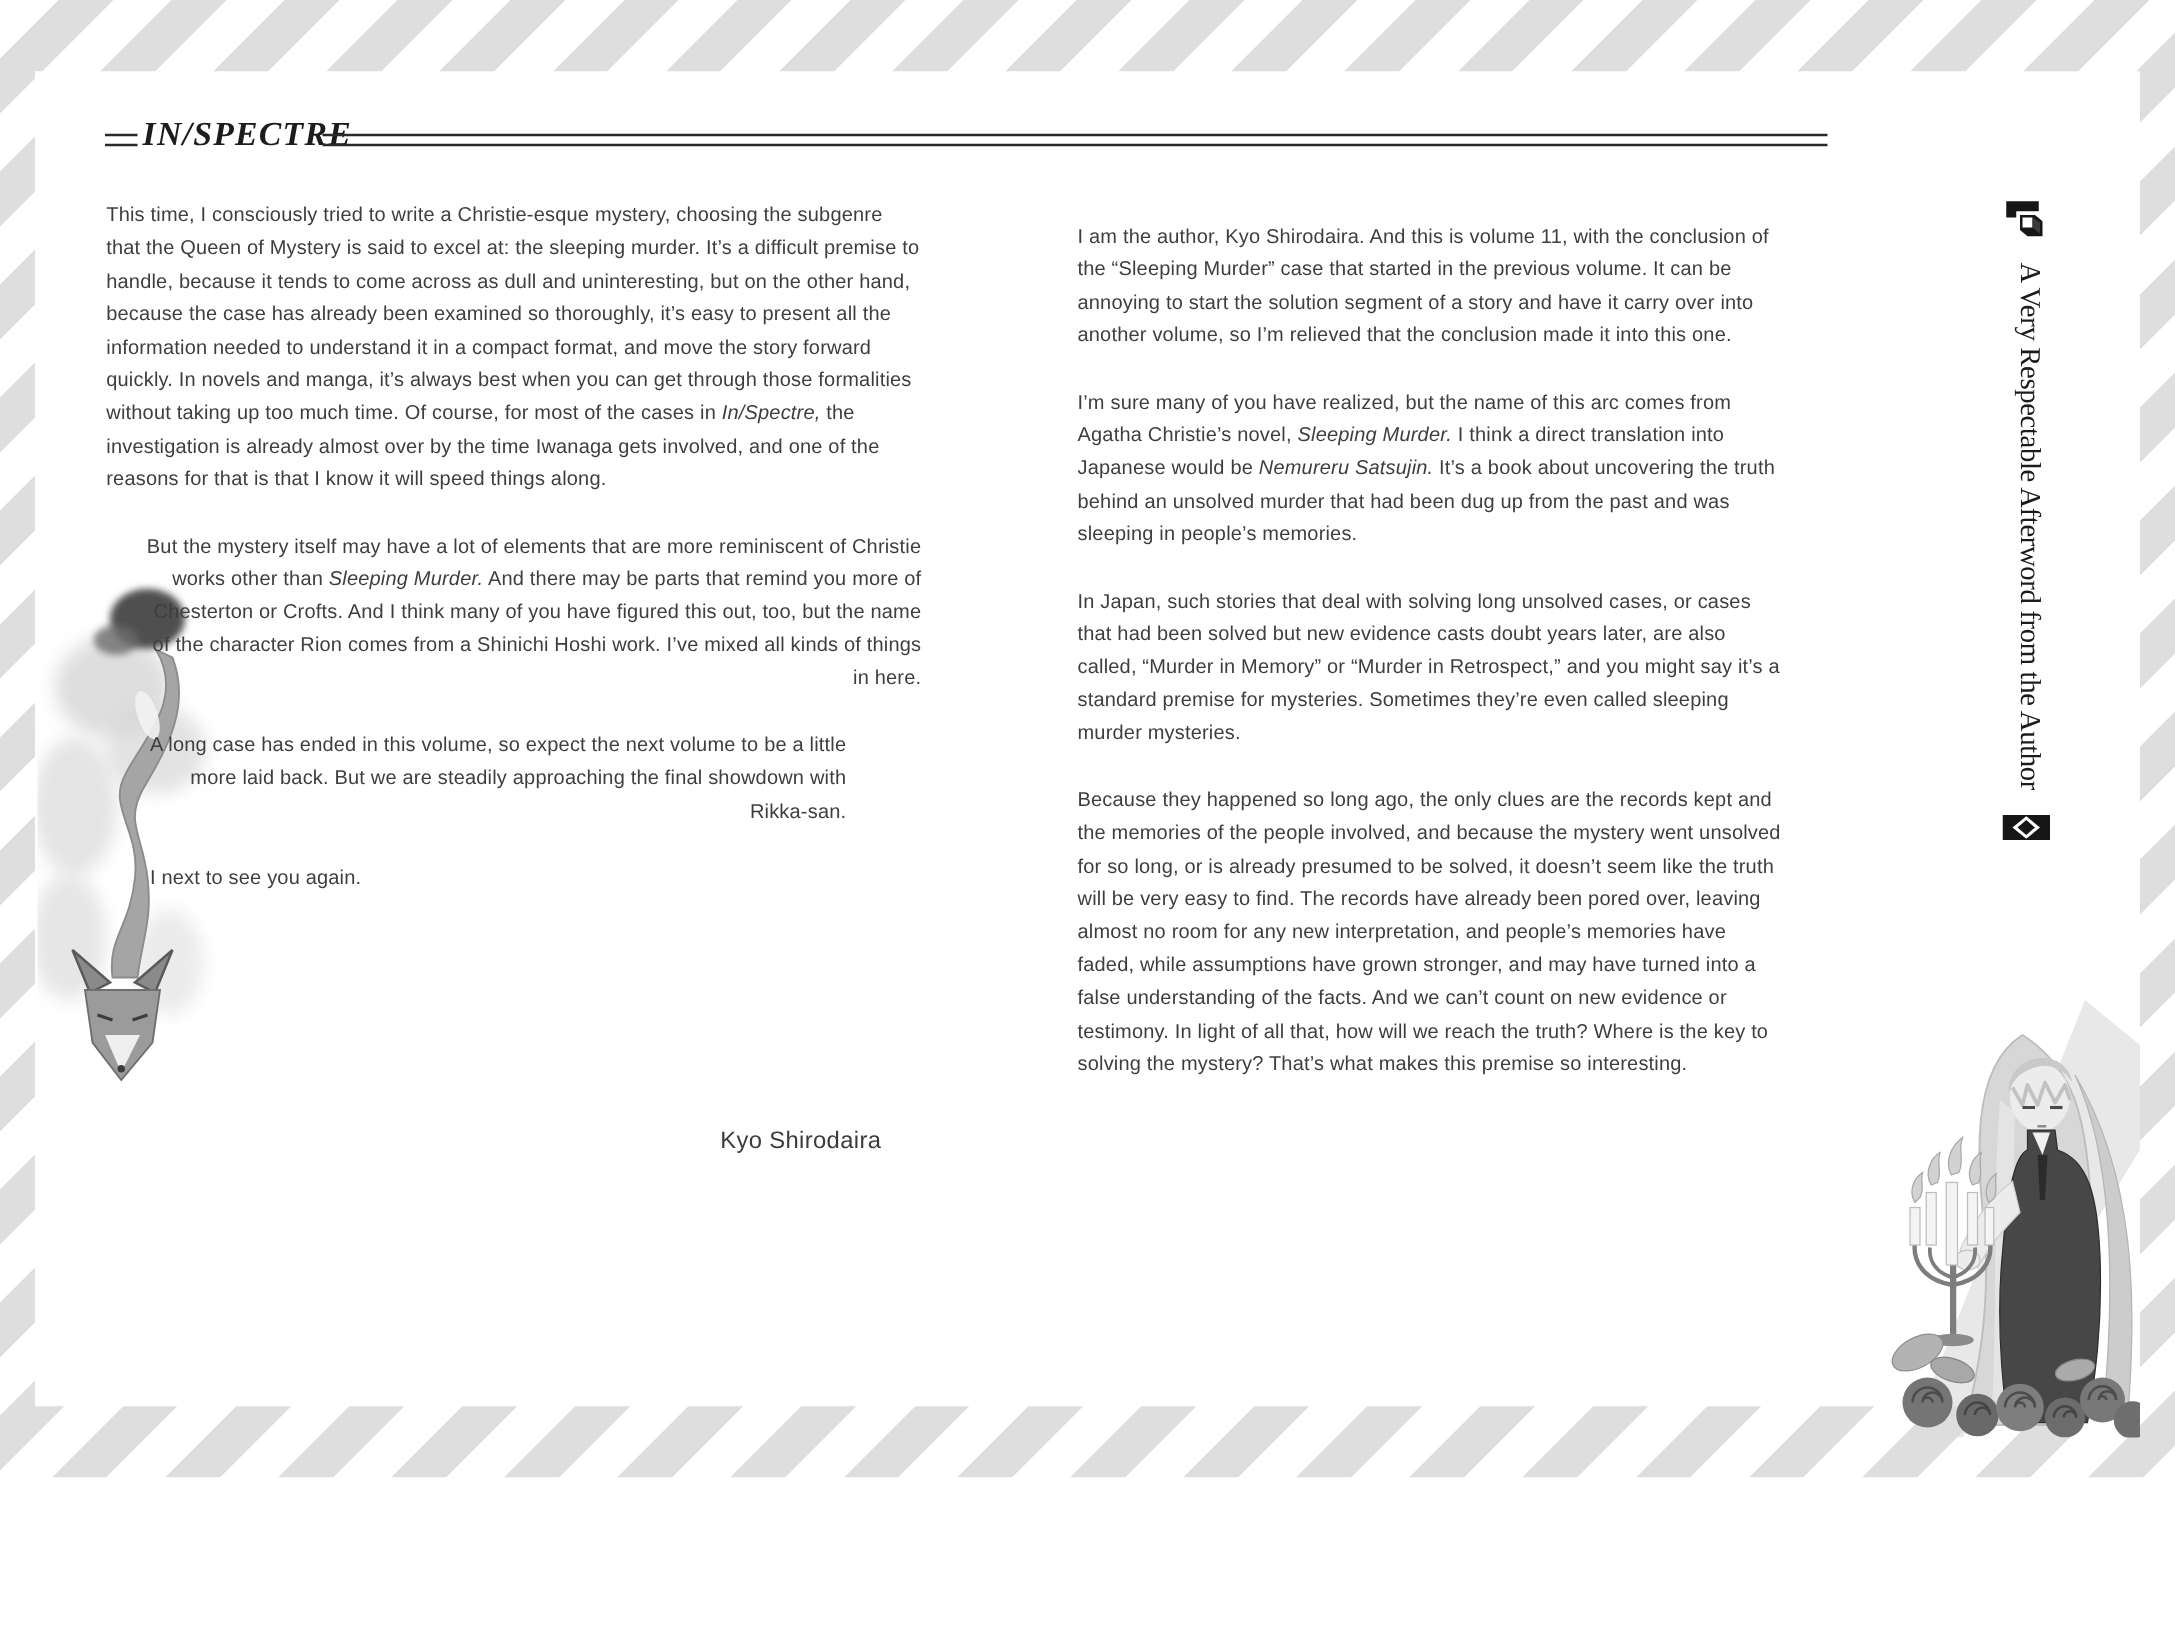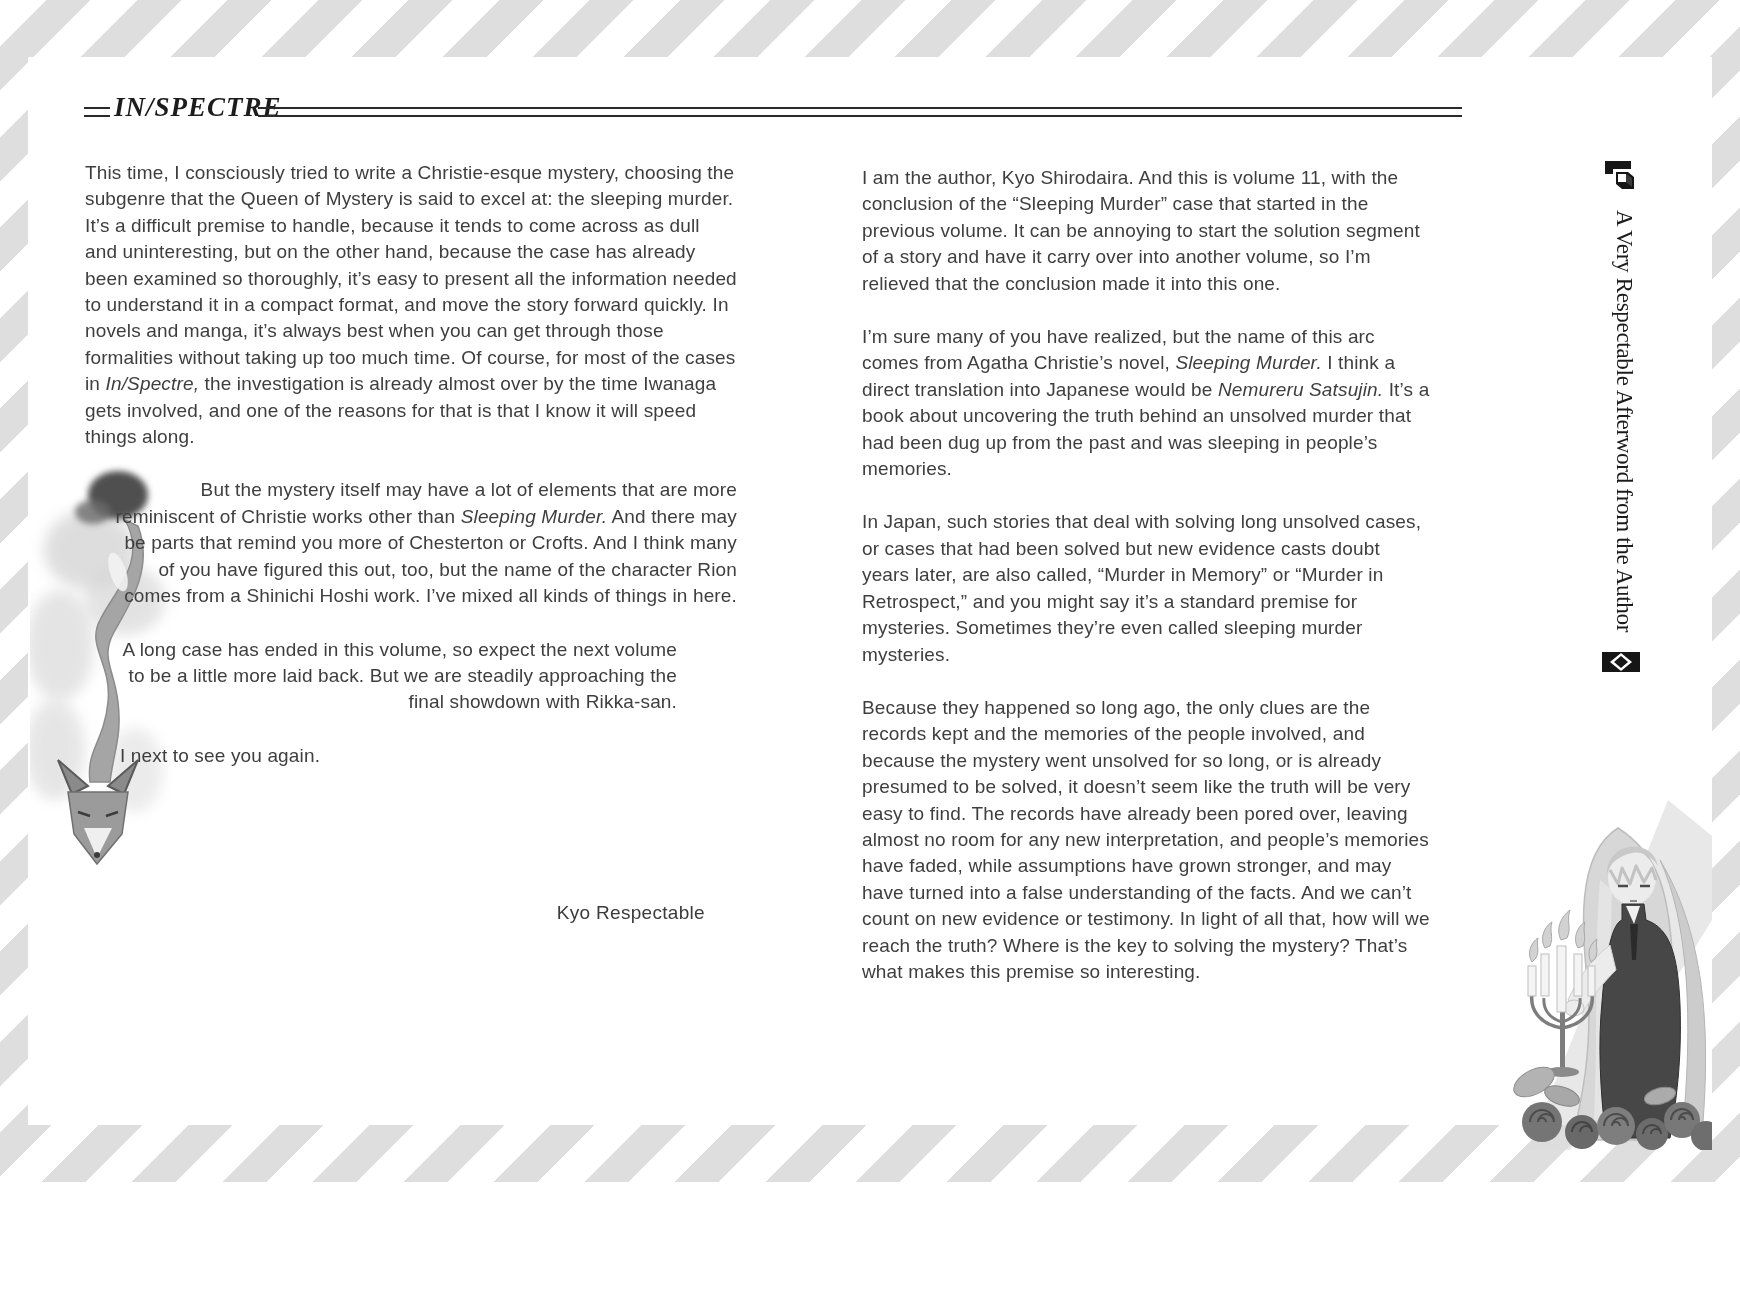--- a/index.html
+++ b/index.html
@@ -22,25 +22,25 @@
     font-size:27px;letter-spacing:1px;color:#1c1c1c;
     white-space:nowrap;
   }
   .rule{
     position:absolute;height:6px;top:107px;
     border-top:2px solid #2a2a2a;border-bottom:2px solid #2a2a2a;
   }
   .rule.left{left:84px;width:26px;}
   .rule.right{left:258px;width:1204px;}
   
-  .col{position:absolute;color:#3e3e3e;font-size:19px;line-height:26.4px;letter-spacing:.15px;}
+  .col{position:absolute;color:#3e3e3e;font-size:16px;line-height:26.4px;letter-spacing:.15px;}
   .col p{margin:0 0 27px 0;}
   .col em{}
   .col-left{left:85px;top:160px;width:652px;}
-  .col-right{left:862px;top:165px;width:568px;}
+  .col-right{left:862px;top:177px;width:568px;}
   .align-center{text-align:right;padding-left:26px;}
   .align-center-narrow{text-align:right;padding:0 60px 0 30px;}
   .align-indent{padding-left:35px;}
   .signature{
     position:absolute;left:85px;top:902px;width:652px;
     text-align:right;padding-right:32px;box-sizing:border-box;
     color:#3b3b3b;font-size:19px;letter-spacing:.3px;
   }
   
   .side-title{
@@ -99,21 +99,21 @@
       <circle cx="67" cy="405" r="3" fill="#3c3c3c"></circle>
     </g>
   </svg>
 
   <div class="col col-left">
       <p class="align-left"><span>This time, I consciously tried to write a Christie-esque mystery, choosing the subgenre that the Queen of Mystery is said to excel at: the sleeping murder. It’s a difficult premise to handle, because it tends to come across as dull and uninteresting, but on the other hand, because the case has already been examined so thoroughly, it’s easy to present all the information needed to understand it in a compact format, and move the story forward quickly. In novels and manga, it’s always best when you can get through those formalities without taking up too much time. Of course, for most of the cases in </span><em>In/Spectre,</em><span> the investigation is already almost over by the time Iwanaga gets involved, and one of the reasons for that is that I know it will speed things along.</span></p>
       <p class="align-center"><span>But the mystery itself may have a lot of elements that are more reminiscent of Christie works other than </span><em>Sleeping Murder.</em><span> And there may be parts that remind you more of Chesterton or Crofts. And I think many of you have figured this out, too, but the name of the character Rion comes from a Shinichi Hoshi work. I’ve mixed all kinds of things in here.</span></p>
       <p class="align-center-narrow"><span>A long case has ended in this volume, so expect the next volume to be a little more laid back. But we are steadily approaching the final showdown with Rikka-san.</span></p>
       <p class="align-indent"><span>I next to see you again.</span></p>
     </div>
-  <div class="signature">Kyo Respectable</div>
+  <div class="signature">Kyo Shirodaira</div>
 
   <div class="col col-right">
       <p class="align-left"><span>I am the author, Kyo Shirodaira. And this is volume 11, with the conclusion of the “Sleeping Murder” case that started in the previous volume. It can be annoying to start the solution segment of a story and have it carry over into another volume, so I’m relieved that the conclusion made it into this one.</span></p>
       <p class="align-left"><span>I’m sure many of you have realized, but the name of this arc comes from Agatha Christie’s novel, </span><em>Sleeping Murder.</em><span> I think a direct translation into Japanese would be </span><em>Nemureru Satsujin.</em><span> It’s a book about uncovering the truth behind an unsolved murder that had been dug up from the past and was sleeping in people’s memories.</span></p>
       <p class="align-left"><span>In Japan, such stories that deal with solving long unsolved cases, or cases that had been solved but new evidence casts doubt years later, are also called, “Murder in Memory” or “Murder in Retrospect,” and you might say it’s a standard premise for mysteries. Sometimes they’re even called sleeping murder mysteries.</span></p>
       <p class="align-left"><span>Because they happened so long ago, the only clues are the records kept and the memories of the people involved, and because the mystery went unsolved for so long, or is already presumed to be solved, it doesn’t seem like the truth will be very easy to find. The records have already been pored over, leaving almost no room for any new interpretation, and people’s memories have faded, while assumptions have grown stronger, and may have turned into a false understanding of the facts. And we can’t count on new evidence or testimony. In light of all that, how will we reach the truth? Where is the key to solving the mystery? That’s what makes this premise so interesting.</span></p>
     </div>
 
   <svg class="side-icon top" width="34" height="32" viewBox="0 0 34 32">
     <path d="M1,1 L27,1 L27,9 L9,9 L9,14 L1,14 Z" fill="#161616"></path>

